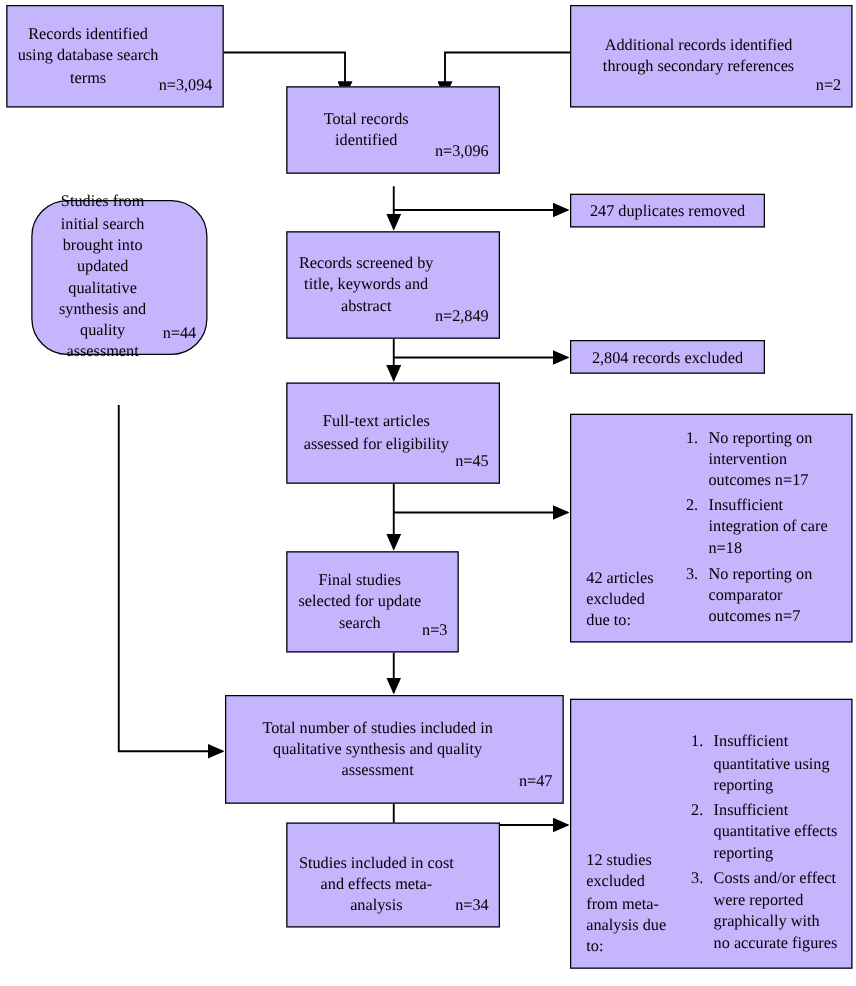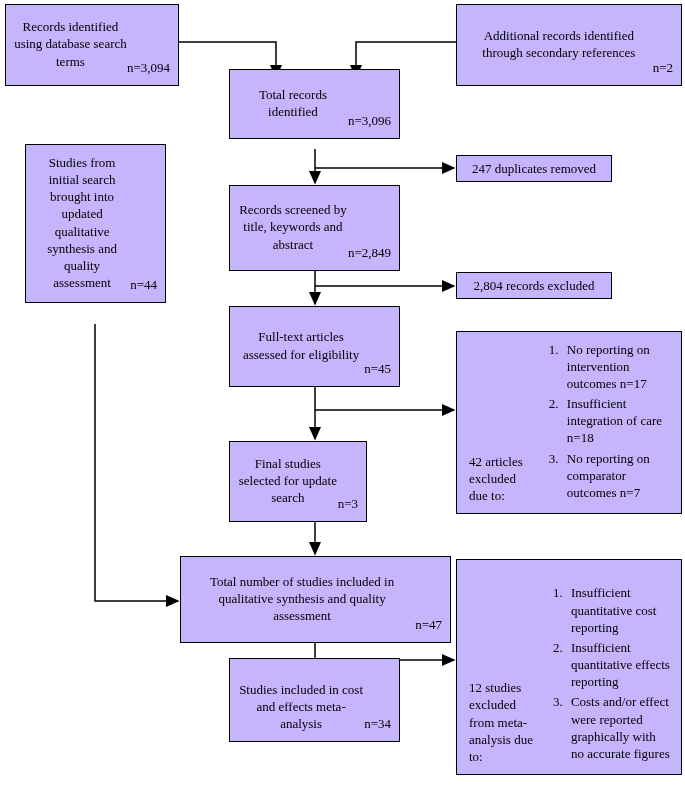--- a/index.html
+++ b/index.html
@@ -119,39 +119,39 @@
 
   <div class="box list-box" style="left:456px; top:331px; width:226px; height:183px;">
     <div class="heading">42 articles excluded due to:</div>
     <ol>
       <li>No reporting on intervention outcomes n=17</li>
       <li>Insufficient integration of care n=18</li>
       <li>No reporting on comparator outcomes n=7</li>
     </ol>
   </div>
 
-  <div class="box" style="left:25px; top:144px; width:141px; height:159px;">
+  <div class="box" style="left:25px; top:160px; width:141px; height:124px;border-radius:29px;">
     <div class="label">Studies from initial search brought into updated qualitative synthesis and quality assessment</div>
     <div class="count">n=44</div>
   </div>
 
   <div class="box" style="left:229px; top:441px; width:138px; height:81px;">
     <div class="label">Final studies selected for update search</div>
     <div class="count">n=3</div>
   </div>
 
   <div class="box" style="left:180px; top:556px; width:271px; height:87px;">
     <div class="label">Total number of studies included in qualitative synthesis and quality assessment</div>
     <div class="count">n=47</div>
   </div>
 
   <div class="box list-box" style="left:456px; top:559px; width:226px; height:216px;">
     <div class="heading">12 studies excluded from meta-analysis due to:</div>
     <ol>
-      <li>Insufficient quantitative cost reporting</li>
+      <li>Insufficient quantitative using reporting</li>
       <li>Insufficient quantitative effects reporting</li>
       <li>Costs and/or effect were reported graphically with no accurate figures</li>
     </ol>
   </div>
 
   <div class="box" style="left:229px; top:658px; width:171px; height:84px;align-items:flex-end;">
     <div class="label">Studies included in cost and effects meta-analysis</div>
     <div class="count">n=34</div>
   </div>
 

